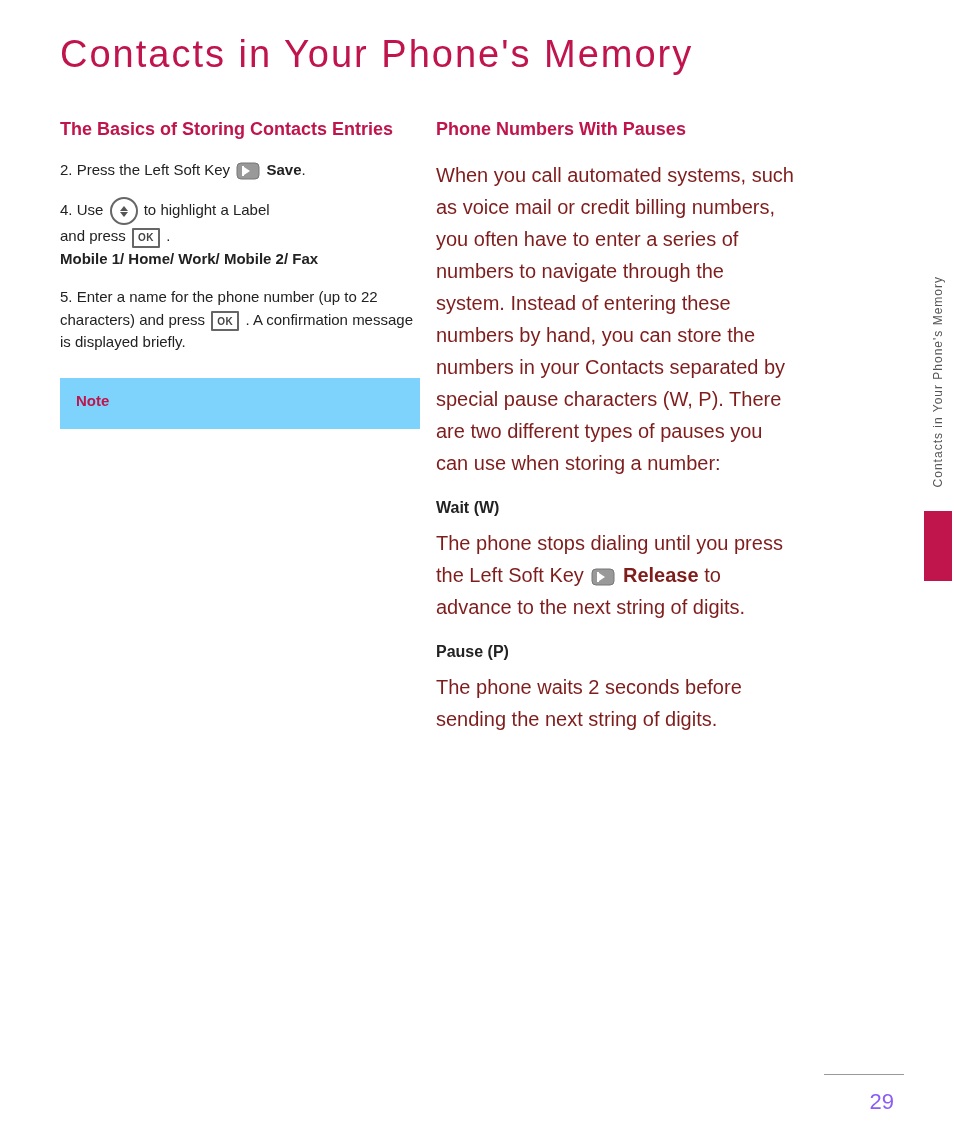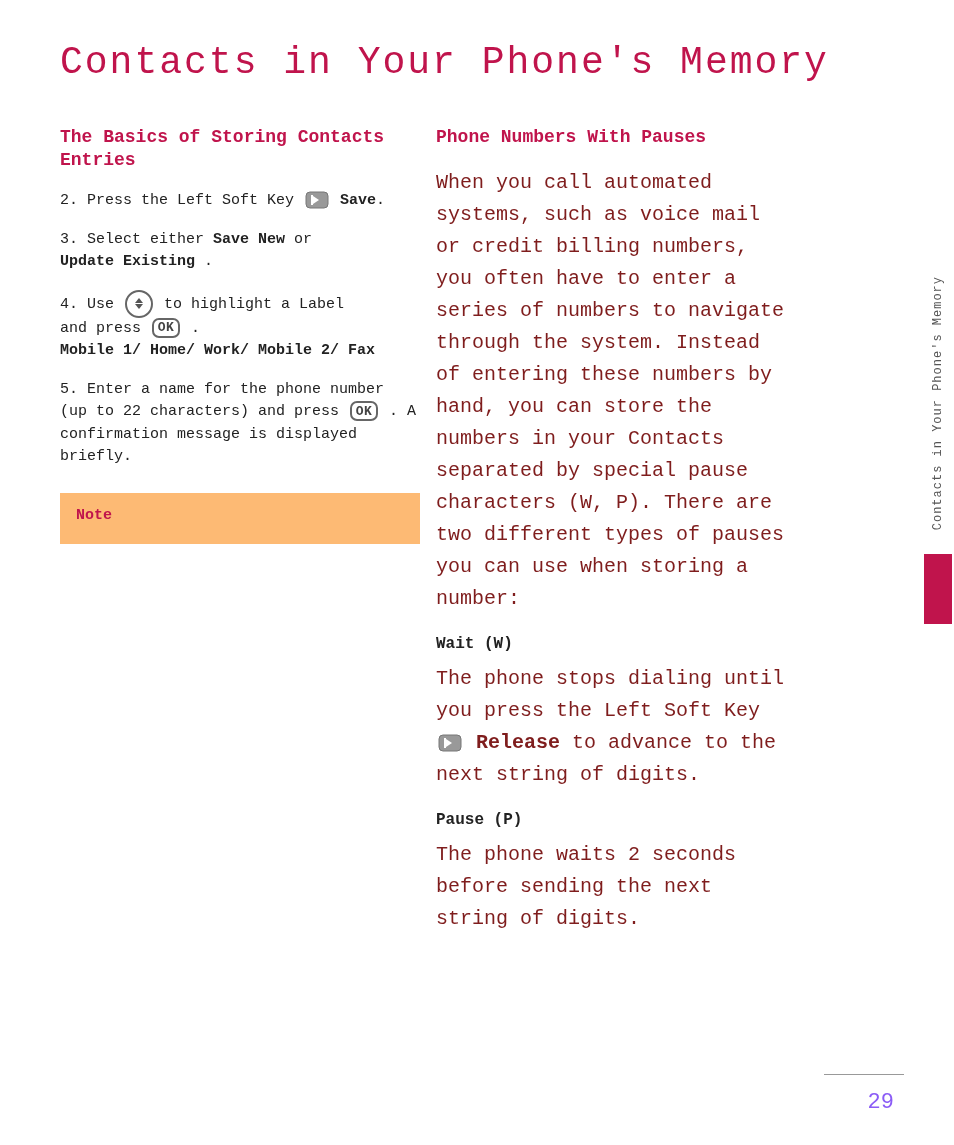--- a/index.html
+++ b/index.html
@@ -12,22 +12,21 @@
       font-size: 15px;
       color: #222;
       position: relative;
       overflow-x: hidden;
     }
 
     .page-container {
       width: 954px;
       min-height: 1145px;
       position: relative;
-      padding: 40px 50px 60px 60px;
-      font-family: Liberation Mono, monospace;
+      padding: 32px 50px 60px 60px;
     }
 
     .page-title {
       font-size: 38px;
       font-weight: 300;
       color: #c0144c;
       letter-spacing: 2px;
       margin-bottom: 40px;
       line-height: 1.2;
     }
@@ -64,21 +63,21 @@
 
     .steps-list li {
       margin-bottom: 16px;
       line-height: 1.5;
       padding-left: 0;
     }
 
     .bold { font-weight: bold; }
 
     .note-box {
-      background: #fdba74;
+      background: #7dd3fc;
       border: none;
       padding: 14px 16px;
       margin-top: 10px;
     }
 
     .note-box .note-title {
       color: #c0144c;
       font-weight: bold;
       font-size: 15px;
       margin-bottom: 6px;
@@ -185,22 +184,22 @@
       border-top: 5px solid #555;
     }
 
     .ok-icon {
       display: inline-flex;
       align-items: center;
       justify-content: center;
       width: 28px;
       height: 20px;
       border: 2px solid #666;
-      border-radius: 7px;
-      font-size: 13px;
+      border-radius: 1px;
+      font-size: 10px;
       font-weight: bold;
       color: #444;
       vertical-align: middle;
       margin: 0 2px;
       letter-spacing: 0.5px;
     }
 
     .softkey-btn {
       display: inline-flex;
       align-items: center;
@@ -236,28 +235,20 @@
           <span class="softkey-btn">
             <svg viewBox="0 0 24 18" fill="none" xmlns="http://www.w3.org/2000/svg">
               <rect x="1" y="1" width="22" height="16" rx="4" fill="#999" stroke="#777" stroke-width="1"></rect>
               <polygon points="14,9 8,5 8,13" fill="white"></polygon>
               <line x1="7" y1="4" x2="7" y2="14" stroke="white" stroke-width="2"></line>
             </svg>
           </span>
           <span class="bold"> Save</span><span>.</span>
         </li>
 
-        <li>
-          <span>3. </span>
-          <span>Select either </span>
-          <span class="bold">Save New</span>
-          <span> or</span><br>
-          <span class="bold">Update Existing</span>
-          <span>.</span>
-        </li>
 
         <li>
           <span>4. </span>
           <span>Use </span>
           <span class="nav-icon">
             <span class="arrow-up"></span>
             <span class="arrow-down"></span>
           </span>
           <span> to highlight a Label<br>and press </span>
           <span class="ok-icon">OK</span>

